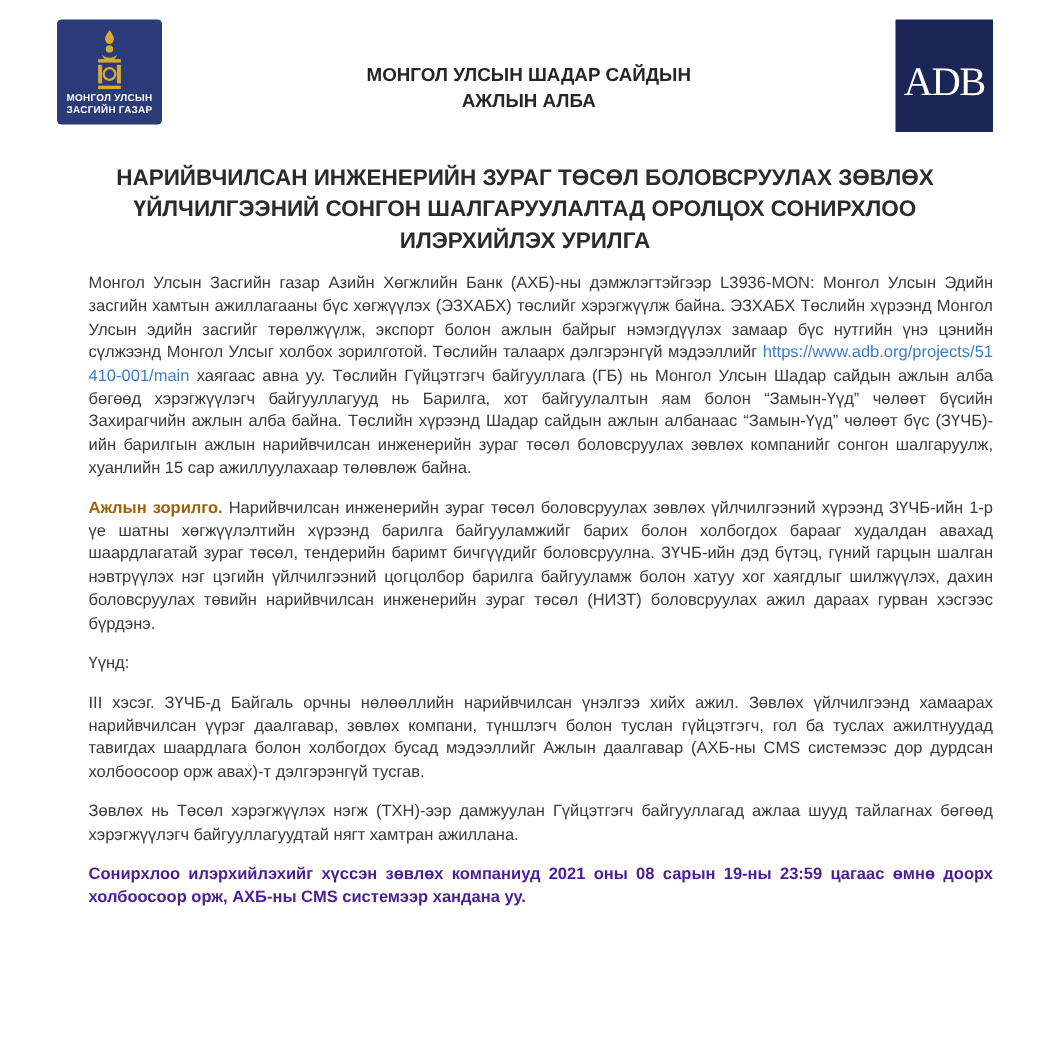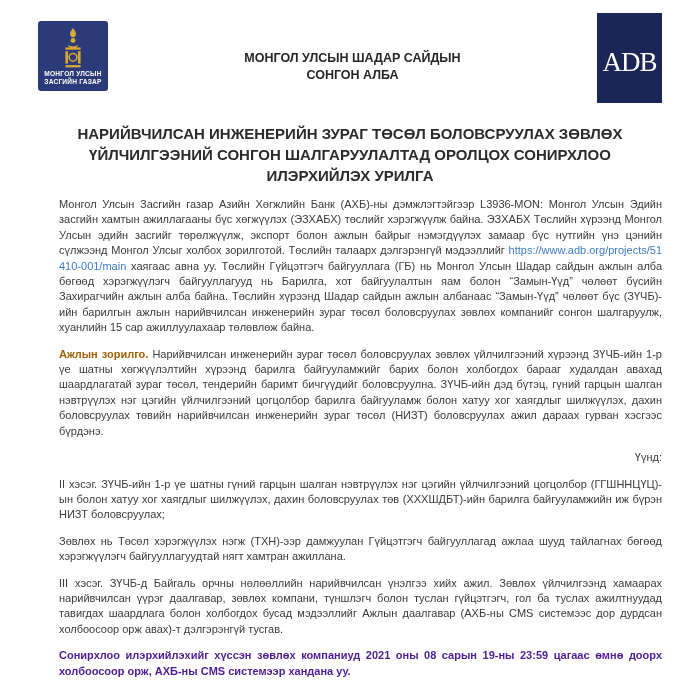--- a/index.html
+++ b/index.html
@@ -16,37 +16,37 @@
   .gov-logo {
     width: 70px; height: 70px; background: #2b3a78; border-radius: 3px;
     display: flex; flex-direction: column; align-items: center; justify-content: flex-end;
     padding-bottom: 5px; flex: 0 0 auto;
   }
   .gov-logo svg { display: block; margin-bottom: 2px; }
   .gov-logo-text { color: #ffffff; font-size: 6.6px; font-weight: bold; line-height: 8px; text-align: center; letter-spacing: 0.2px; }
   .org-title { flex: 1 1 auto; text-align: center; padding-top: 22px; }
   .org-title div { font-size: 12.5px; font-weight: bold; line-height: 17px; color: #262626; }
   .adb-logo {
-    width: 65px; height: 90px; background: #1b2556; margin-top: 5px; flex: 0 0 auto;
+    width: 65px; height: 75px; background: #1b2556; margin-top: 5px; flex: 0 0 auto;
     display: flex; align-items: center; justify-content: center;
   }
   .adb-logo span {
     color: #ffffff; font-family: "Liberation Serif", "DejaVu Serif", serif;
     font-size: 27px; letter-spacing: -1px; font-weight: 400; margin-top: 8px;
   }
 
   
   h1.doc-title {
     margin: 20px 8px 0 8px; text-align: center;
     font-size: 15px; font-weight: bold; line-height: 21px; color: #2b2b2b;
   }
 
   
   p.body-par { margin-top: 11px; font-size: 11px; line-height: 15.4px; text-align: justify; margin-left: 21px; }
-  p.no-justify { text-align: right; }
+  p.no-justify { text-align: left; }
   .bold { font-weight: bold; color: #a16207; }
   p.deadline { font-weight: bold; color: #4c1d95; }
   a.doc-link { color: #3e7cc7; text-decoration: none; word-break: break-all; }
 </style>
 </head>
 <body>
 
 <div class="page">
 
   <div class="header">
@@ -64,38 +64,37 @@
         </g>
       </svg>
       <div class="gov-logo-text">
         <div>МОНГОЛ УЛСЫН</div>
         <div>ЗАСГИЙН ГАЗАР</div>
       </div>
     </div>
 
     <div class="org-title">
       <div>МОНГОЛ УЛСЫН ШАДАР САЙДЫН</div>
-      <div>СОНГОН АЛБА</div>
+      <div>АЖЛЫН АЛБА</div>
     </div>
 
     <div class="adb-logo">
       <span>ADB</span>
     </div>
   </div>
 
   <h1 class="doc-title">НАРИЙВЧИЛСАН ИНЖЕНЕРИЙН ЗУРАГ ТӨСӨЛ БОЛОВСРУУЛАХ ЗӨВЛӨХ ҮЙЛЧИЛГЭЭНИЙ СОНГОН ШАЛГАРУУЛАЛТАД ОРОЛЦОХ СОНИРХЛОО ИЛЭРХИЙЛЭХ УРИЛГА</h1>
 
   <p class="body-par"><span>Монгол Улсын Засгийн газар Азийн Хөгжлийн Банк (АХБ)-ны дэмжлэгтэйгээр L3936-MON: Монгол Улсын Эдийн засгийн хамтын ажиллагааны бүс хөгжүүлэх (ЭЗХАБХ) төслийг хэрэгжүүлж байна. ЭЗХАБХ Төслийн хүрээнд Монгол Улсын эдийн засгийг төрөлжүүлж, экспорт болон ажлын байрыг нэмэгдүүлэх замаар бүс нутгийн үнэ цэнийн сүлжээнд Монгол Улсыг холбох зорилготой. Төслийн талаарх дэлгэрэнгүй мэдээллийг </span><a class="doc-link" href="#">https://www.adb.org/projects/51410-001/main</a><span> хаягаас авна уу. Төслийн Гүйцэтгэгч байгууллага (ГБ) нь Монгол Улсын Шадар сайдын ажлын алба бөгөөд хэрэгжүүлэгч байгууллагууд нь Барилга, хот байгуулалтын яам болон “Замын-Үүд” чөлөөт бүсийн Захирагчийн ажлын алба байна. Төслийн хүрээнд Шадар сайдын ажлын албанаас “Замын-Үүд” чөлөөт бүс (ЗҮЧБ)-ийн барилгын ажлын нарийвчилсан инженерийн зураг төсөл боловсруулах зөвлөх компанийг сонгон шалгаруулж, хуанлийн 15 сар ажиллуулахаар төлөвлөж байна.</span></p>
 
   <p class="body-par"><span class="bold">Ажлын зорилго.</span><span> Нарийвчилсан инженерийн зураг төсөл боловсруулах зөвлөх үйлчилгээний хүрээнд ЗҮЧБ-ийн 1-р үе шатны хөгжүүлэлтийн хүрээнд барилга байгууламжийг барих болон холбогдох барааг худалдан авахад шаардлагатай зураг төсөл, тендерийн баримт бичгүүдийг боловсруулна. ЗҮЧБ-ийн дэд бүтэц, гүний гарцын шалган нэвтрүүлэх нэг цэгийн үйлчилгээний цогцолбор барилга байгууламж болон хатуу хог хаягдлыг шилжүүлэх, дахин боловсруулах төвийн нарийвчилсан инженерийн зураг төсөл (НИЗТ) боловсруулах ажил дараах гурван хэсгээс бүрдэнэ.</span></p>
 
   <p class="body-par no-justify">Үүнд:</p>
 
 
-  <p class="body-par">II хэсэг. ЗҮЧБ-ийн 1-р үе шатны гүний гарцын шалган нэвтрүүлэх нэг цэгийн үйлчилгээний цогцолбор (ГГШННЦҮЦ)-ын болон хатуу хог хаягдлыг шилжүүлэх, дахин боловсруулах төв (ХХХШДБТ)-ийн барилга байгууламжийн иж бүрэн НИЗТ боловсруулах;</p>
+
+  <p class="body-par">III хэсэг. ЗҮЧБ-д Байгаль орчны нөлөөллийн нарийвчилсан үнэлгээ хийх ажил. Зөвлөх үйлчилгээнд хамаарах нарийвчилсан үүрэг даалгавар, зөвлөх компани, түншлэгч болон туслан гүйцэтгэгч, гол ба туслах ажилтнуудад тавигдах шаардлага болон холбогдох бусад мэдээллийг Ажлын даалгавар (АХБ-ны CMS системээс дор дурдсан холбоосоор орж авах)-т дэлгэрэнгүй тусгав.</p>
 
   <p class="body-par">Зөвлөх нь Төсөл хэрэгжүүлэх нэгж (ТХН)-ээр дамжуулан Гүйцэтгэгч байгууллагад ажлаа шууд тайлагнах бөгөөд хэрэгжүүлэгч байгууллагуудтай нягт хамтран ажиллана.</p>
-
-  <p class="body-par">III хэсэг. ЗҮЧБ-д Байгаль орчны нөлөөллийн нарийвчилсан үнэлгээ хийх ажил. Зөвлөх үйлчилгээнд хамаарах нарийвчилсан үүрэг даалгавар, зөвлөх компани, түншлэгч болон туслан гүйцэтгэгч, гол ба туслах ажилтнуудад тавигдах шаардлага болон холбогдох бусад мэдээллийг Ажлын даалгавар (АХБ-ны CMS системээс дор дурдсан холбоосоор орж авах)-т дэлгэрэнгүй тусгав.</p>
 
   <p class="body-par deadline">Сонирхлоо илэрхийлэхийг хүссэн зөвлөх компаниуд 2021 оны 08 сарын 19-ны 23:59 цагаас өмнө доорх холбоосоор орж, АХБ-ны CMS системээр хандана уу.</p>
 
 </div>
 
 </body></html>

